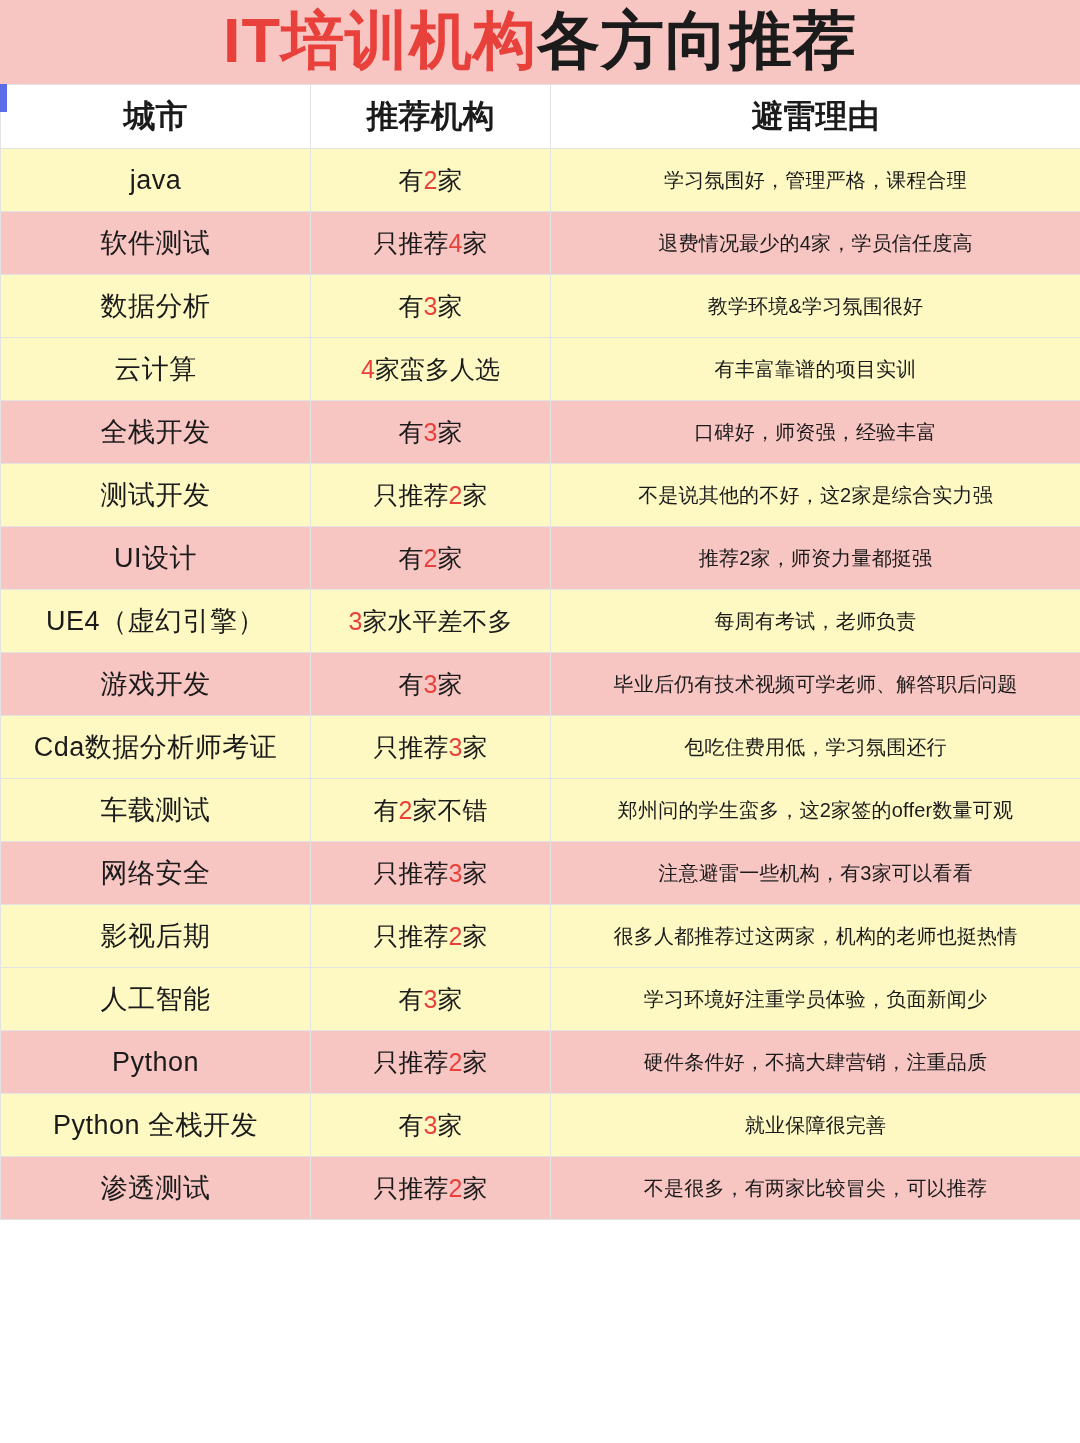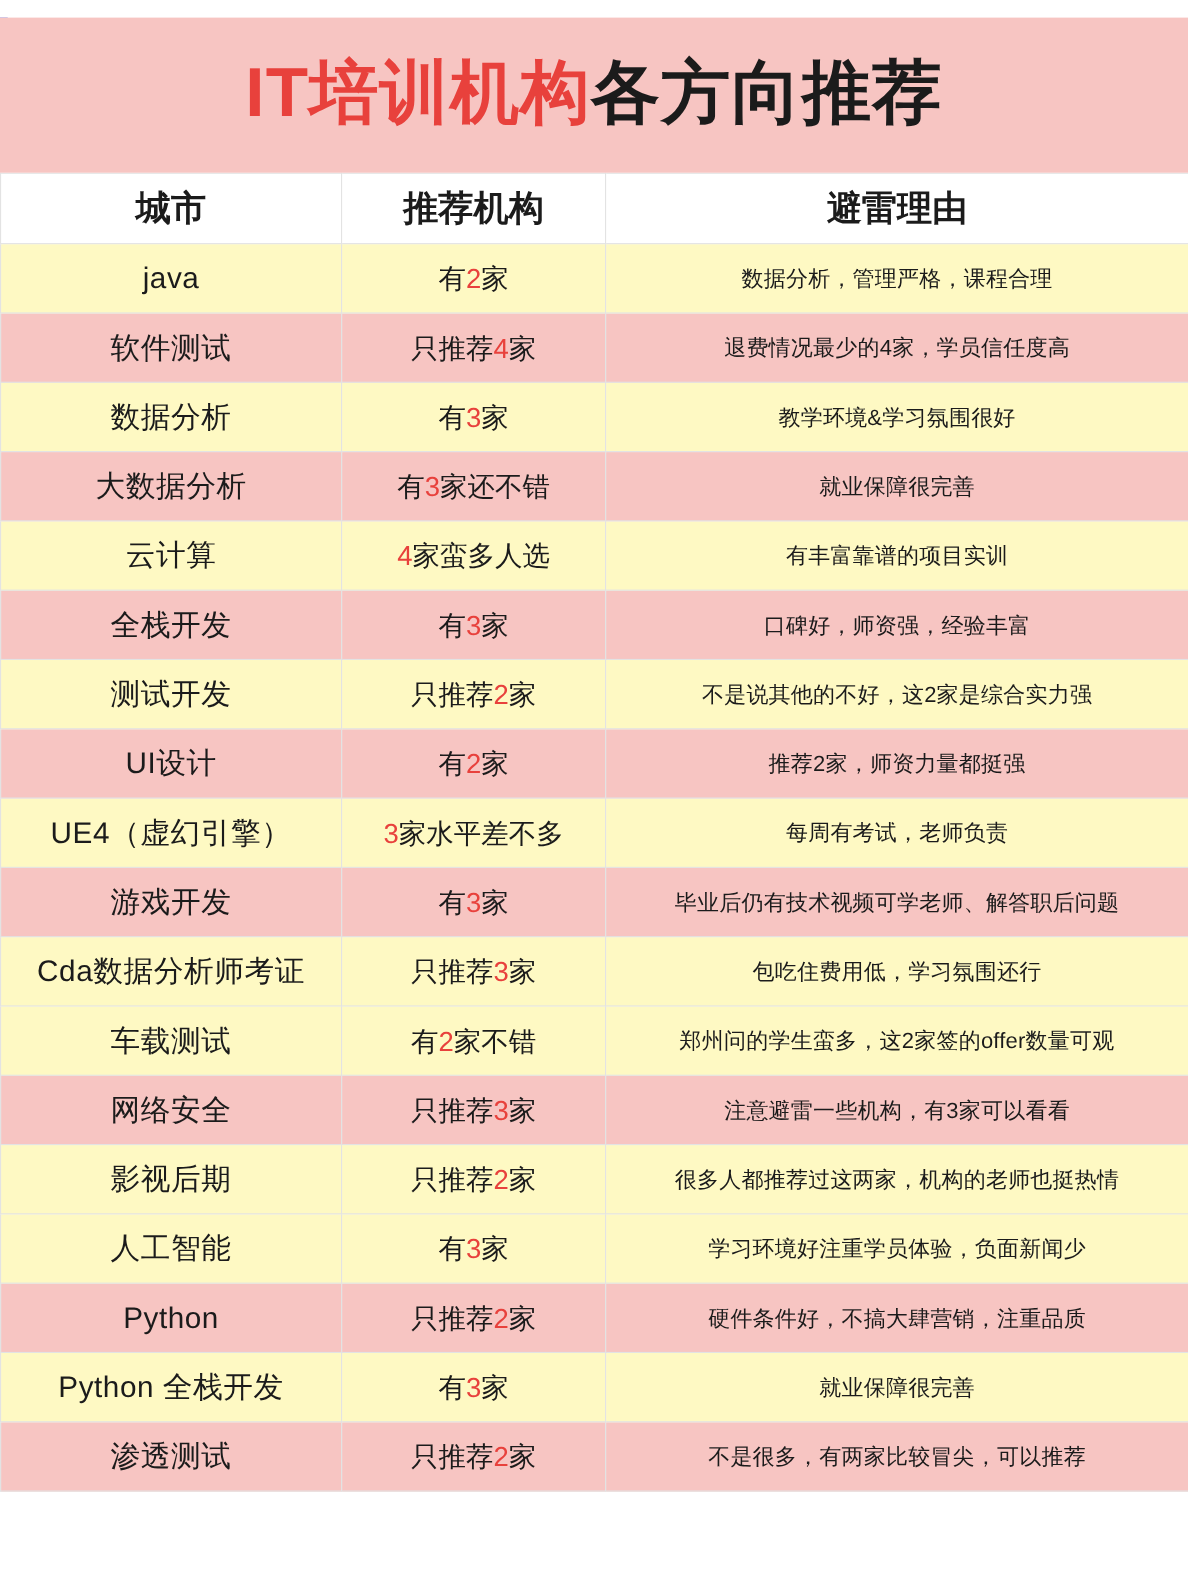--- a/index.html
+++ b/index.html
@@ -23,27 +23,26 @@
   .left-edge-bar {
     position: absolute;
     left: 0;
     top: 0;
     width: 7px;
     height: 112px;
     background: #5b6ee8;
   }
   .header-band {
     position: relative;
-    height: 141px;
+    height: 84px;
     background: #f7c5c2;
     display: flex;
     align-items: center;
     justify-content: center;
     overflow: hidden;
-    margin-top: 16px;
   }
   .title {
     font-size: 63px;
     font-weight: bold;
     letter-spacing: 1px;
     white-space: nowrap;
     line-height: 1;
     padding-bottom: 4px;
   }
   .title .accent {
@@ -127,37 +126,32 @@
       <tr>
         <th>城市</th>
         <th>推荐机构</th>
         <th>避雷理由</th>
       </tr>
     </thead>
     <tbody id="table-body">
         <tr class="white">
           <td class="city">java</td>
           <td class="org"><span>有</span><span class="num">2</span><span>家</span></td>
-          <td class="reason">数据分析，管理严格，课程合理</td>
+          <td class="reason">学习氛围好，管理严格，课程合理</td>
         </tr>
         <tr class="pink">
           <td class="city">软件测试</td>
           <td class="org"><span>只推荐</span><span class="num">4</span><span>家</span></td>
           <td class="reason">退费情况最少的4家，学员信任度高</td>
         </tr>
         <tr class="white">
           <td class="city">数据分析</td>
           <td class="org"><span>有</span><span class="num">3</span><span>家</span></td>
           <td class="reason">教学环境&amp;学习氛围很好</td>
         </tr>
-        <tr class="pink">
-          <td class="city">大数据分析</td>
-          <td class="org"><span>有</span><span class="num">3</span><span>家还不错</span></td>
-          <td class="reason">就业保障很完善</td>
-        </tr>
         <tr class="white">
           <td class="city">云计算</td>
           <td class="org"><span></span><span class="num">4</span><span>家蛮多人选</span></td>
           <td class="reason">有丰富靠谱的项目实训</td>
         </tr>
         <tr class="pink">
           <td class="city">全栈开发</td>
           <td class="org"><span>有</span><span class="num">3</span><span>家</span></td>
           <td class="reason">口碑好，师资强，经验丰富</td>
         </tr>

